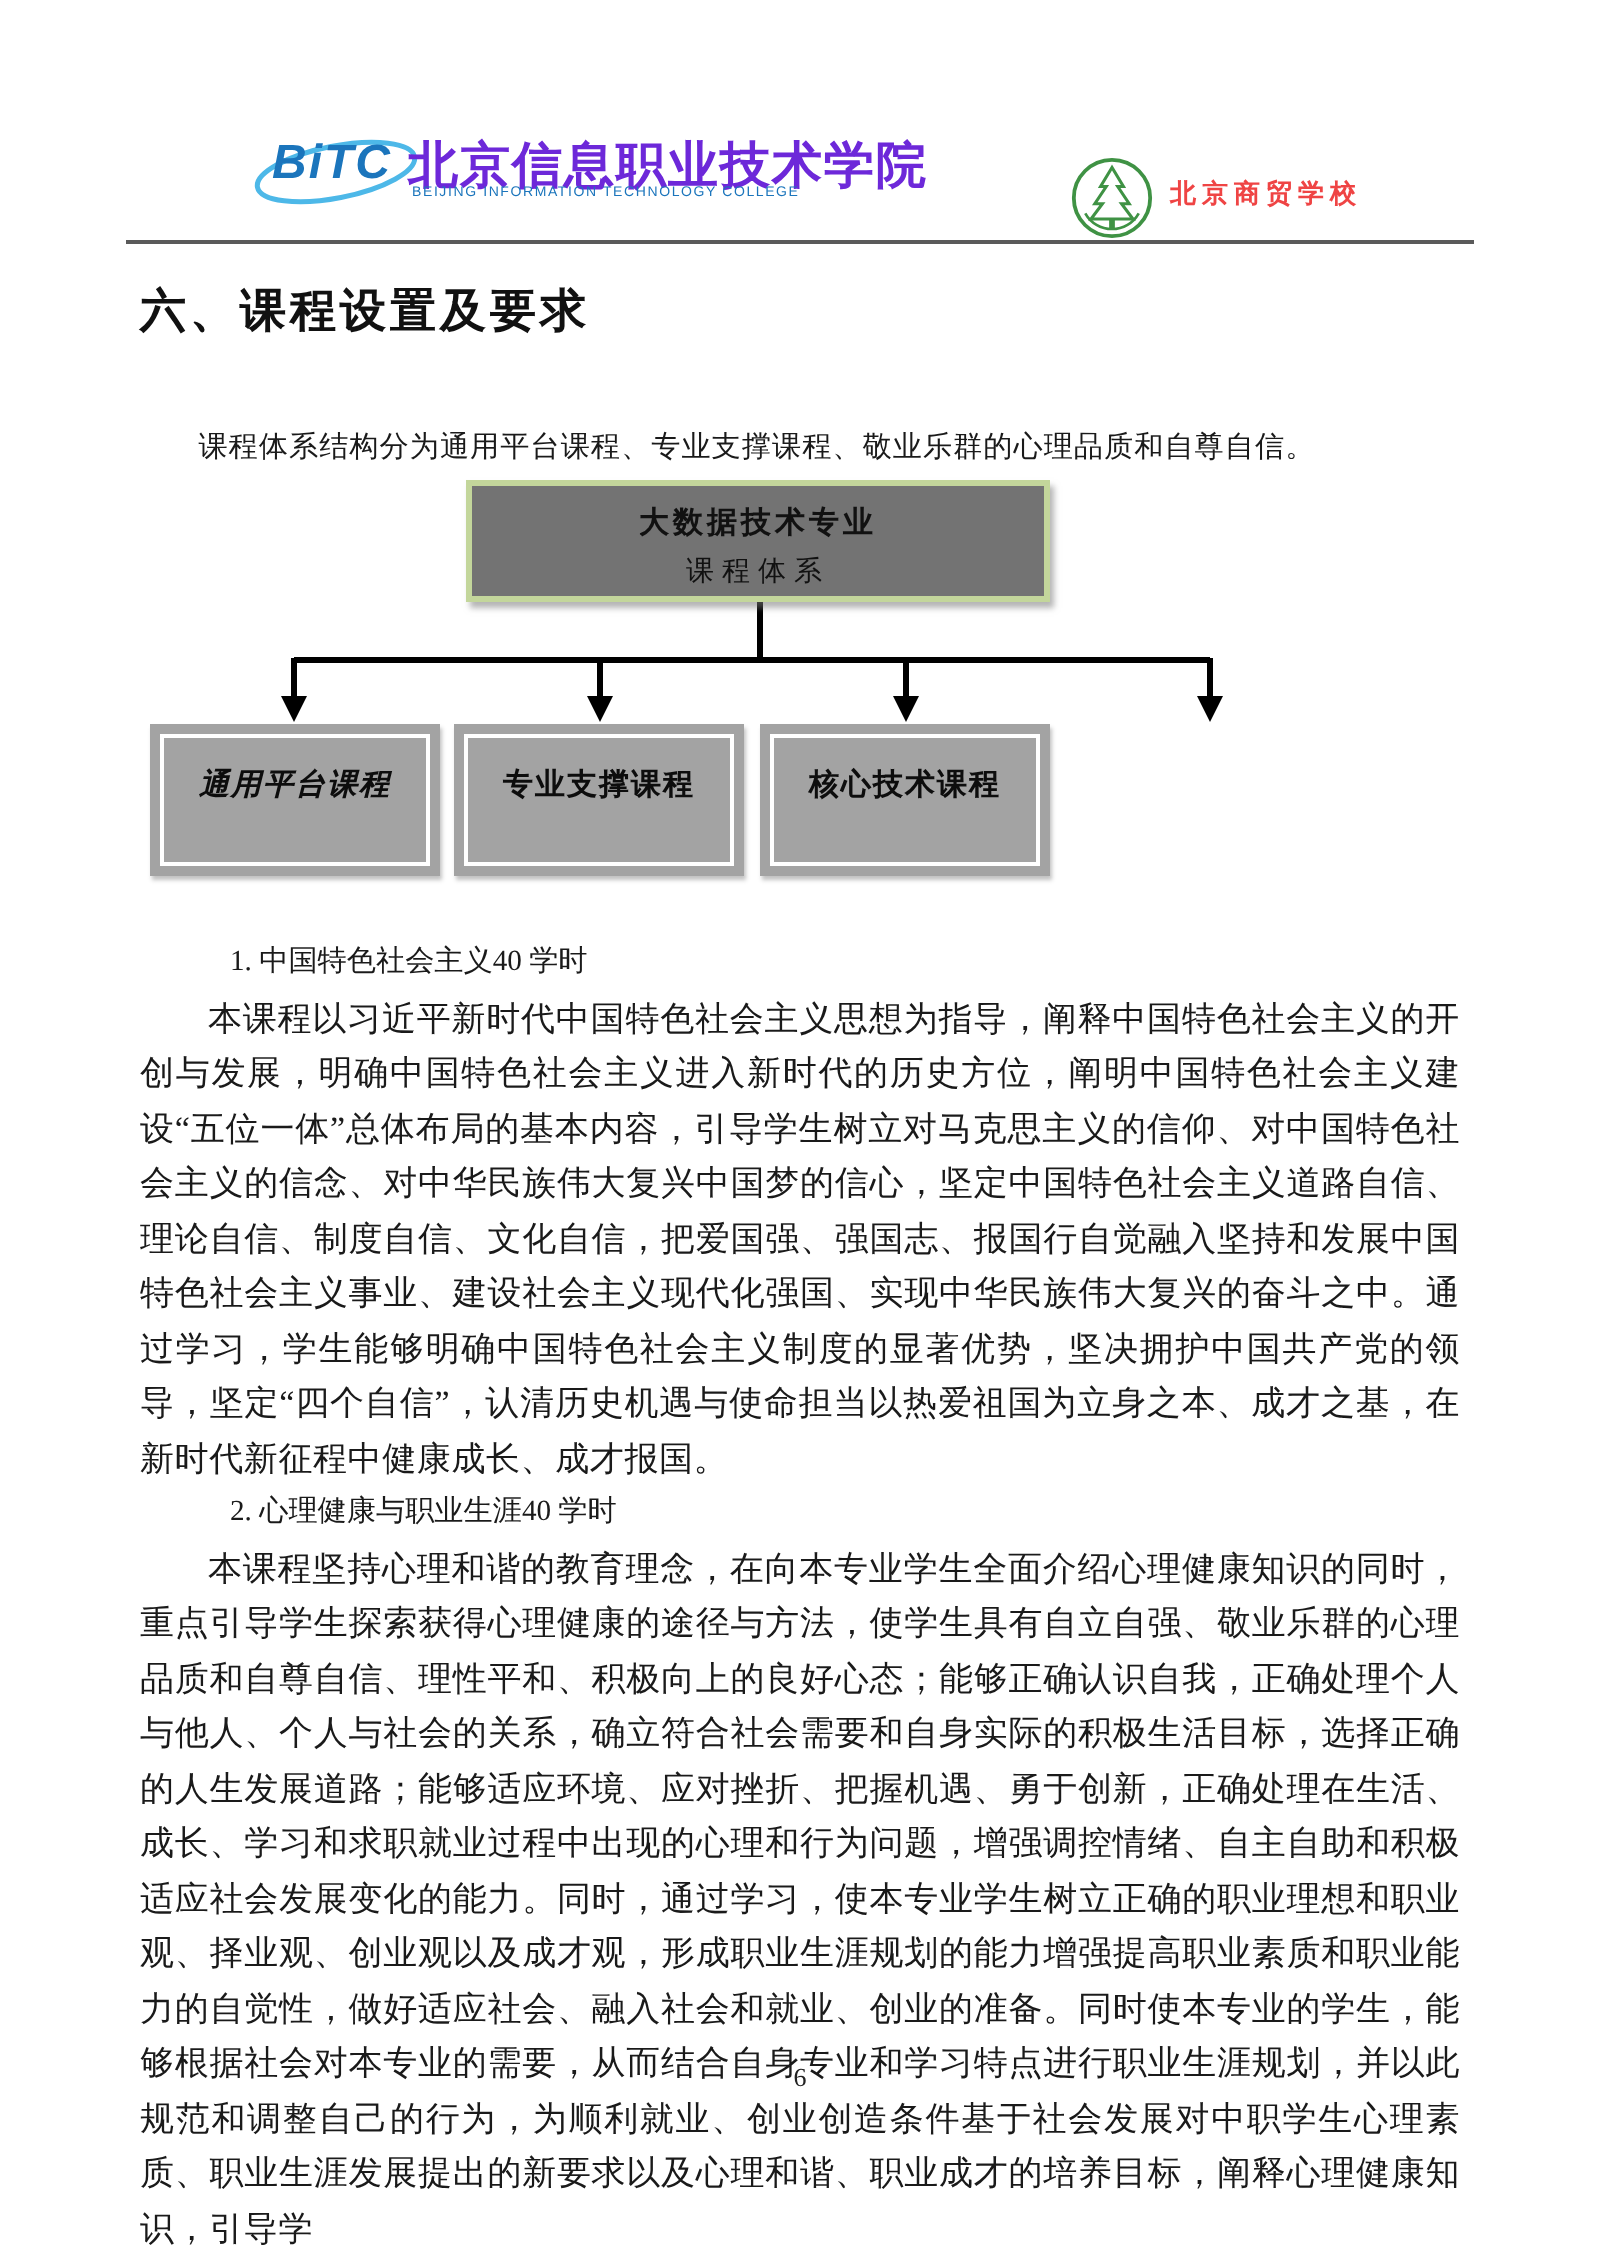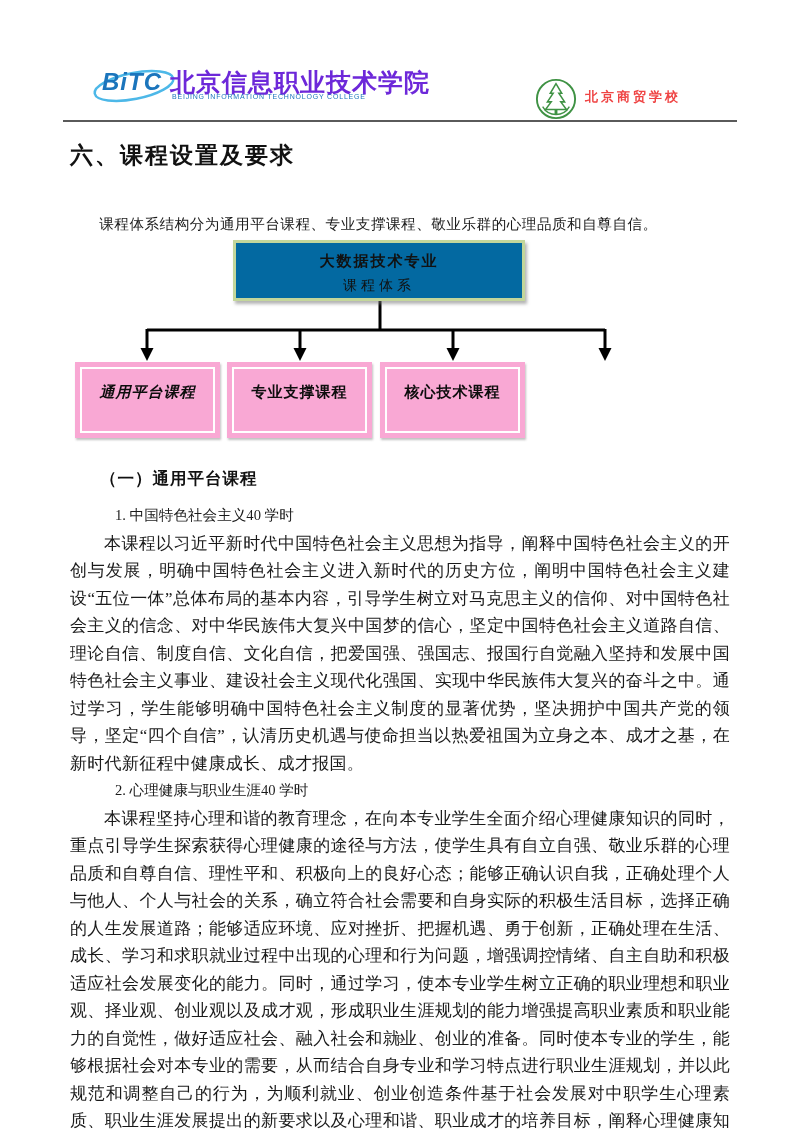--- a/index.html
+++ b/index.html
@@ -8,21 +8,21 @@
     width:800px;height:1131px;
     margin:0 auto;
     background:#ffffff;
     font-family:"Liberation Serif", serif;
     color:#1a1a1a;
     overflow:hidden;
   }
   
   .header{position:absolute;left:0;top:0;width:800px;height:123px;}
   .header-rule{position:absolute;left:63px;top:120px;width:674px;height:0;border-top:2px solid #5a5a5a;}
-  .bitc-logo{position:absolute;left:90px;top:60px;width:230px;height:55px;}
+  .bitc-logo{position:absolute;left:124px;top:60px;width:230px;height:55px;}
   .bitc-swoosh{position:absolute;left:0;top:2px;}
   .bitc-acronym{
     position:absolute;left:12px;top:8px;
     font-family:"Liberation Sans",sans-serif;
     font-weight:bold;font-style:italic;
     font-size:24px;color:#1b75bc;letter-spacing:1px;
   }
   .bitc-cn{
     position:absolute;left:80px;top:6px;width:250px;
     font-family:"Liberation Serif",serif;
@@ -50,36 +50,36 @@
   .intro{
     position:absolute;left:70px;top:211px;width:660px;
     font-size:14.6px;line-height:27px;
     text-indent:2em;letter-spacing:0.5px;
   }
   
   .diagram{position:absolute;left:0;top:240px;width:800px;height:200px;}
   .diagram svg.connectors{position:absolute;left:0;top:0;}
   .root-box{
     position:absolute;left:233px;top:0;width:286px;height:55px;
-    background:#0369a1;border:3px solid #c3d69b;
+    background:#737373;border:3px solid #c3d69b;
     box-shadow:2px 3px 3px rgba(120,120,120,0.55);
     text-align:center;
   }
   .root-line1{
     margin-top:9px;
     font-family:"Liberation Sans",sans-serif;
     font-weight:bold;font-size:15px;color:#111;letter-spacing:2px;
   }
   .root-line2{
     margin-top:6px;
     font-size:14px;color:#111;letter-spacing:4px;
   }
   .child-box{
     position:absolute;top:122px;width:145px;height:76px;
-    background:#f9a8d4;box-sizing:border-box;
+    background:#a3a3a3;box-sizing:border-box;
     box-shadow:1px 2px 2px rgba(120,120,120,0.45);
   }
   .child-inner{
     position:absolute;left:5px;right:5px;top:5px;bottom:5px;
     border:2px solid #ffffff;
     text-align:center;
   }
   .child-label{
     display:inline-block;margin-top:14px;
     font-family:"Liberation Sans",sans-serif;
@@ -174,21 +174,20 @@
       </div>
     </div>
     <div class="child-box c2">
       <div class="child-inner">
         <span class="child-label">核心技术课程</span>
       </div>
     </div>
   </div>
 
   <div class="content">
-    <div class="section-heading">（一）通用平台课程</div>
 
     <div class="course-item">
       <span>1. 中国特色社会主义</span><span class="course-hours">40 学时</span>
     </div>
     <p class="course-body">本课程以习近平新时代中国特色社会主义思想为指导，阐释中国特色社会主义的开创与发展，明确中国特色社会主义进入新时代的历史方位，阐明中国特色社会主义建设“五位一体”总体布局的基本内容，引导学生树立对马克思主义的信仰、对中国特色社会主义的信念、对中华民族伟大复兴中国梦的信心，坚定中国特色社会主义道路自信、理论自信、制度自信、文化自信，把爱国强、强国志、报国行自觉融入坚持和发展中国特色社会主义事业、建设社会主义现代化强国、实现中华民族伟大复兴的奋斗之中。通过学习，学生能够明确中国特色社会主义制度的显著优势，坚决拥护中国共产党的领导，坚定“四个自信”，认清历史机遇与使命担当以热爱祖国为立身之本、成才之基，在新时代新征程中健康成长、成才报国。</p>
 
     <div class="course-item">
       <span>2. 心理健康与职业生涯</span><span class="course-hours">40 学时</span>
     </div>
     <p class="course-body">本课程坚持心理和谐的教育理念，在向本专业学生全面介绍心理健康知识的同时，重点引导学生探索获得心理健康的途径与方法，使学生具有自立自强、敬业乐群的心理品质和自尊自信、理性平和、积极向上的良好心态；能够正确认识自我，正确处理个人与他人、个人与社会的关系，确立符合社会需要和自身实际的积极生活目标，选择正确的人生发展道路；能够适应环境、应对挫折、把握机遇、勇于创新，正确处理在生活、成长、学习和求职就业过程中出现的心理和行为问题，增强调控情绪、自主自助和积极适应社会发展变化的能力。同时，通过学习，使本专业学生树立正确的职业理想和职业观、择业观、创业观以及成才观，形成职业生涯规划的能力增强提高职业素质和职业能力的自觉性，做好适应社会、融入社会和就业、创业的准备。同时使本专业的学生，能够根据社会对本专业的需要，从而结合自身专业和学习特点进行职业生涯规划，并以此规范和调整自己的行为，为顺利就业、创业创造条件基于社会发展对中职学生心理素质、职业生涯发展提出的新要求以及心理和谐、职业成才的培养目标，阐释心理健康知识，引导学</p>

